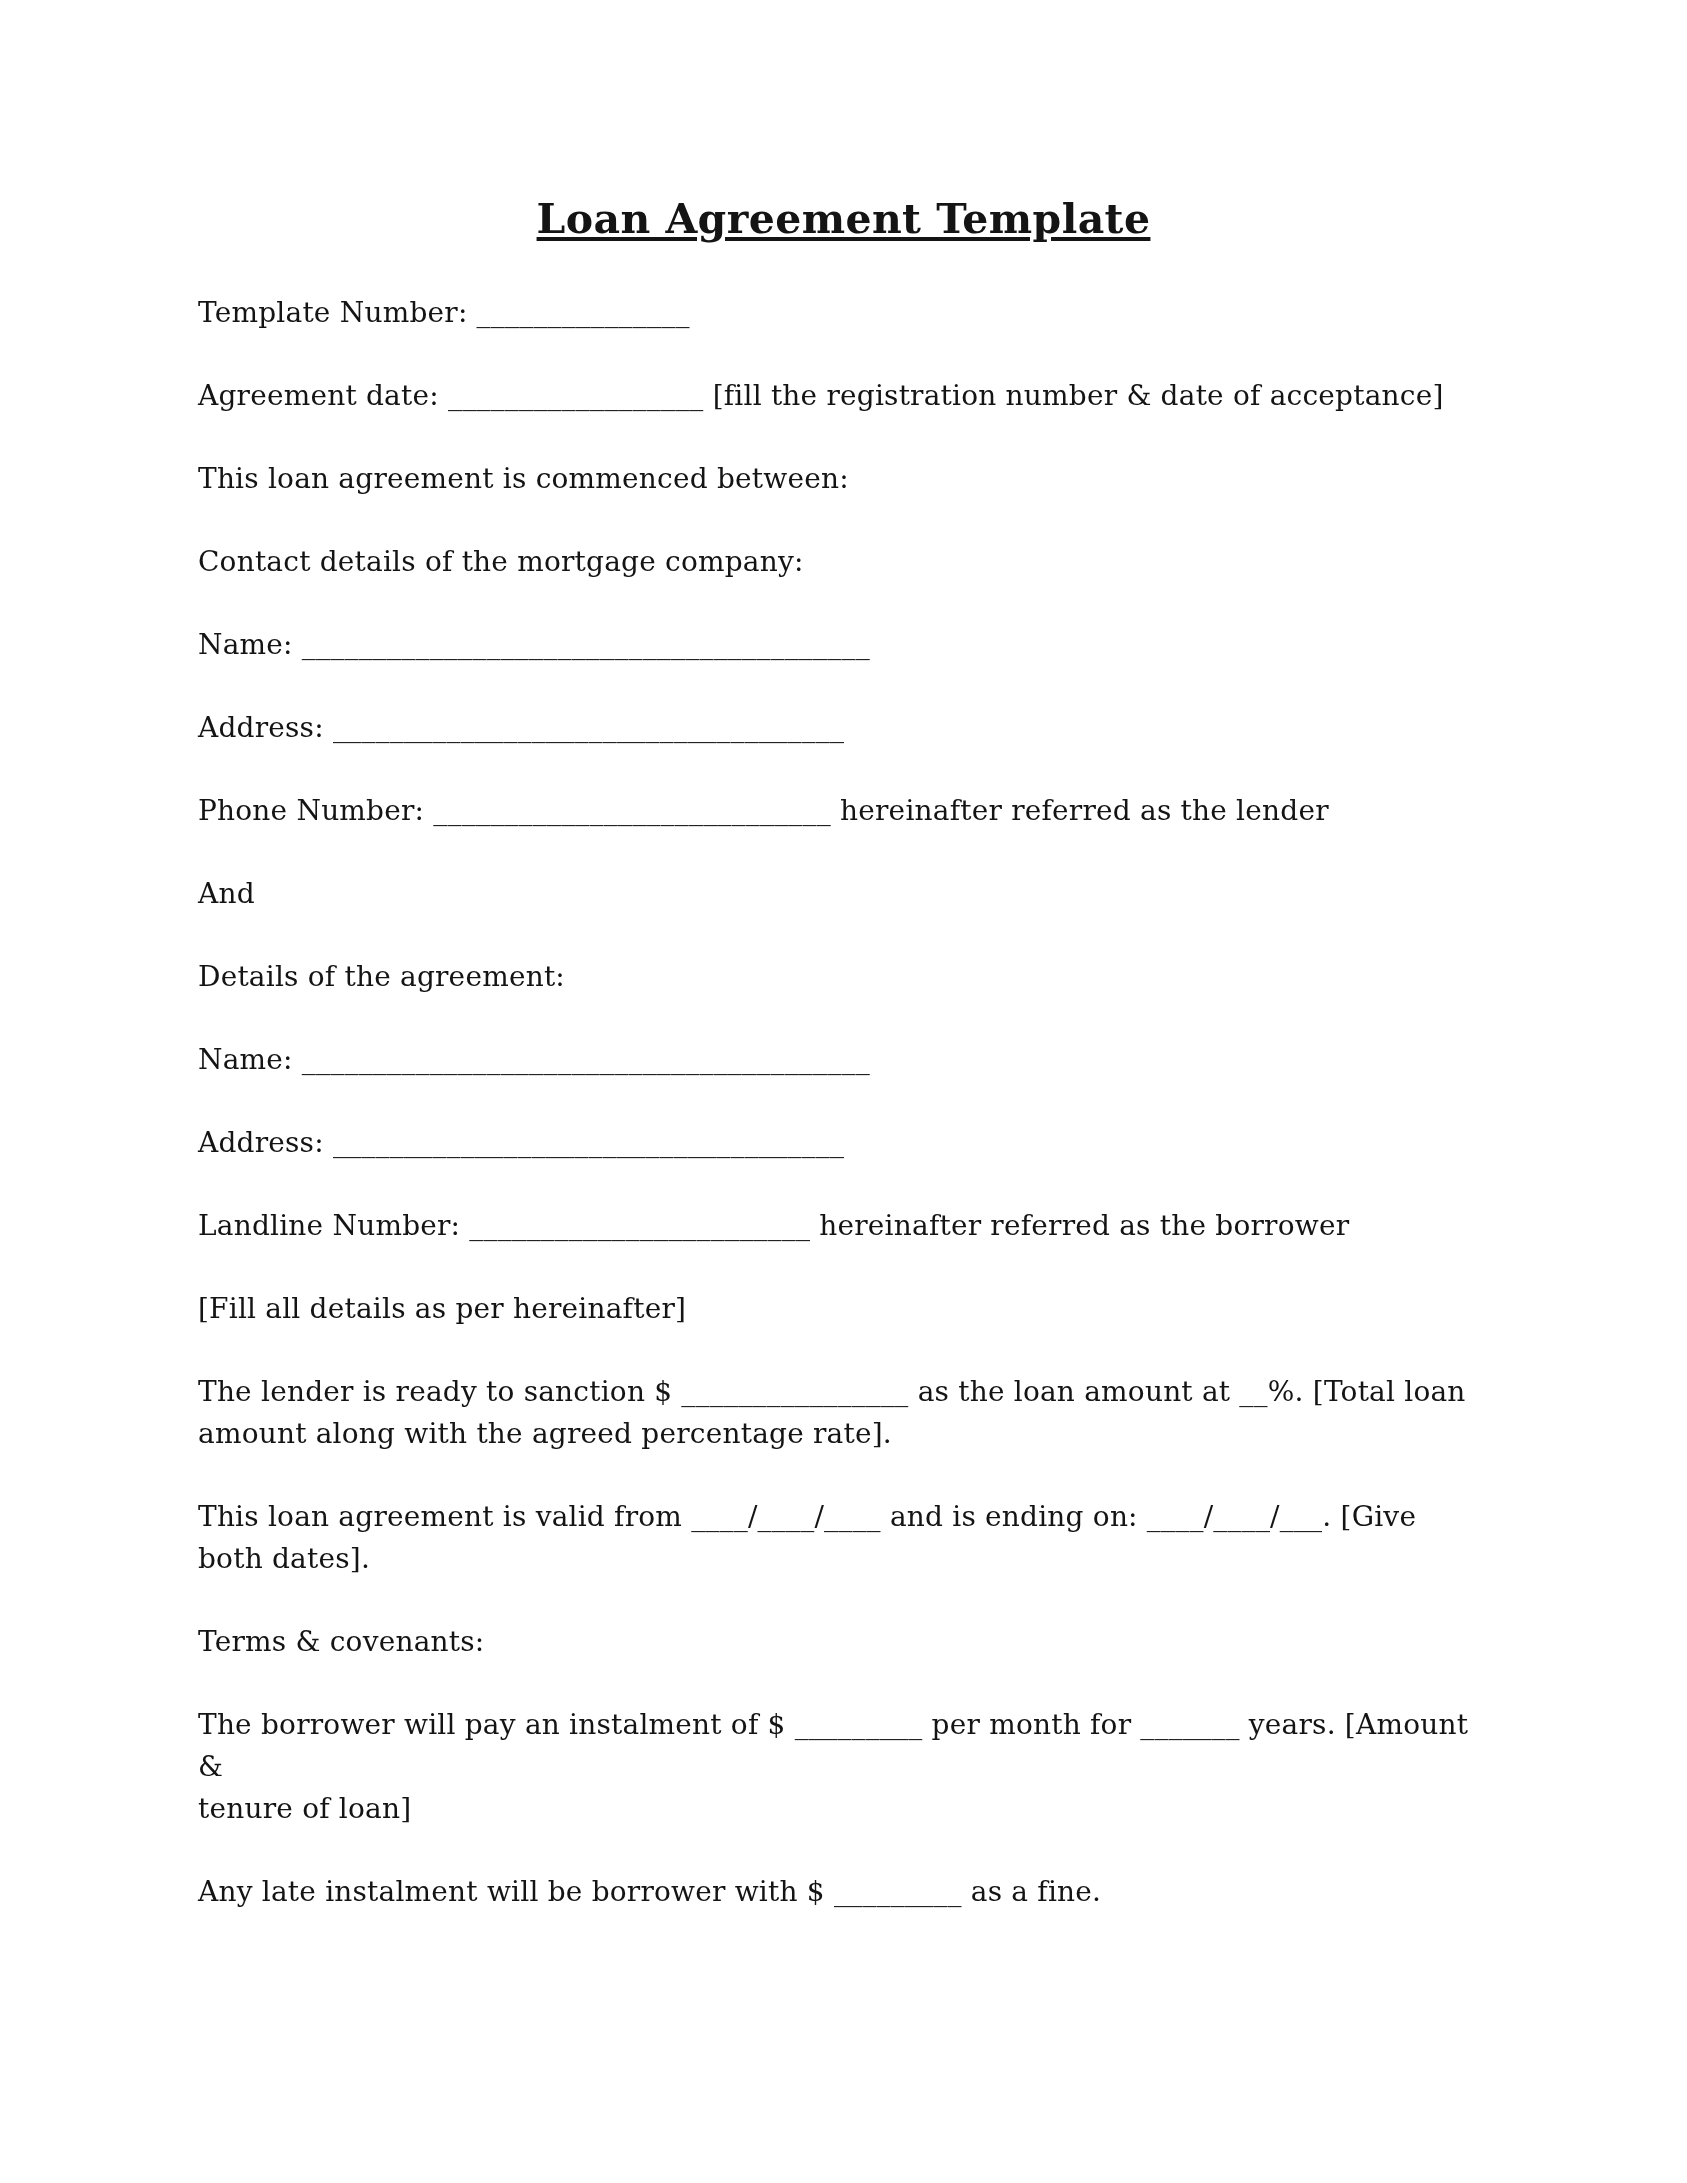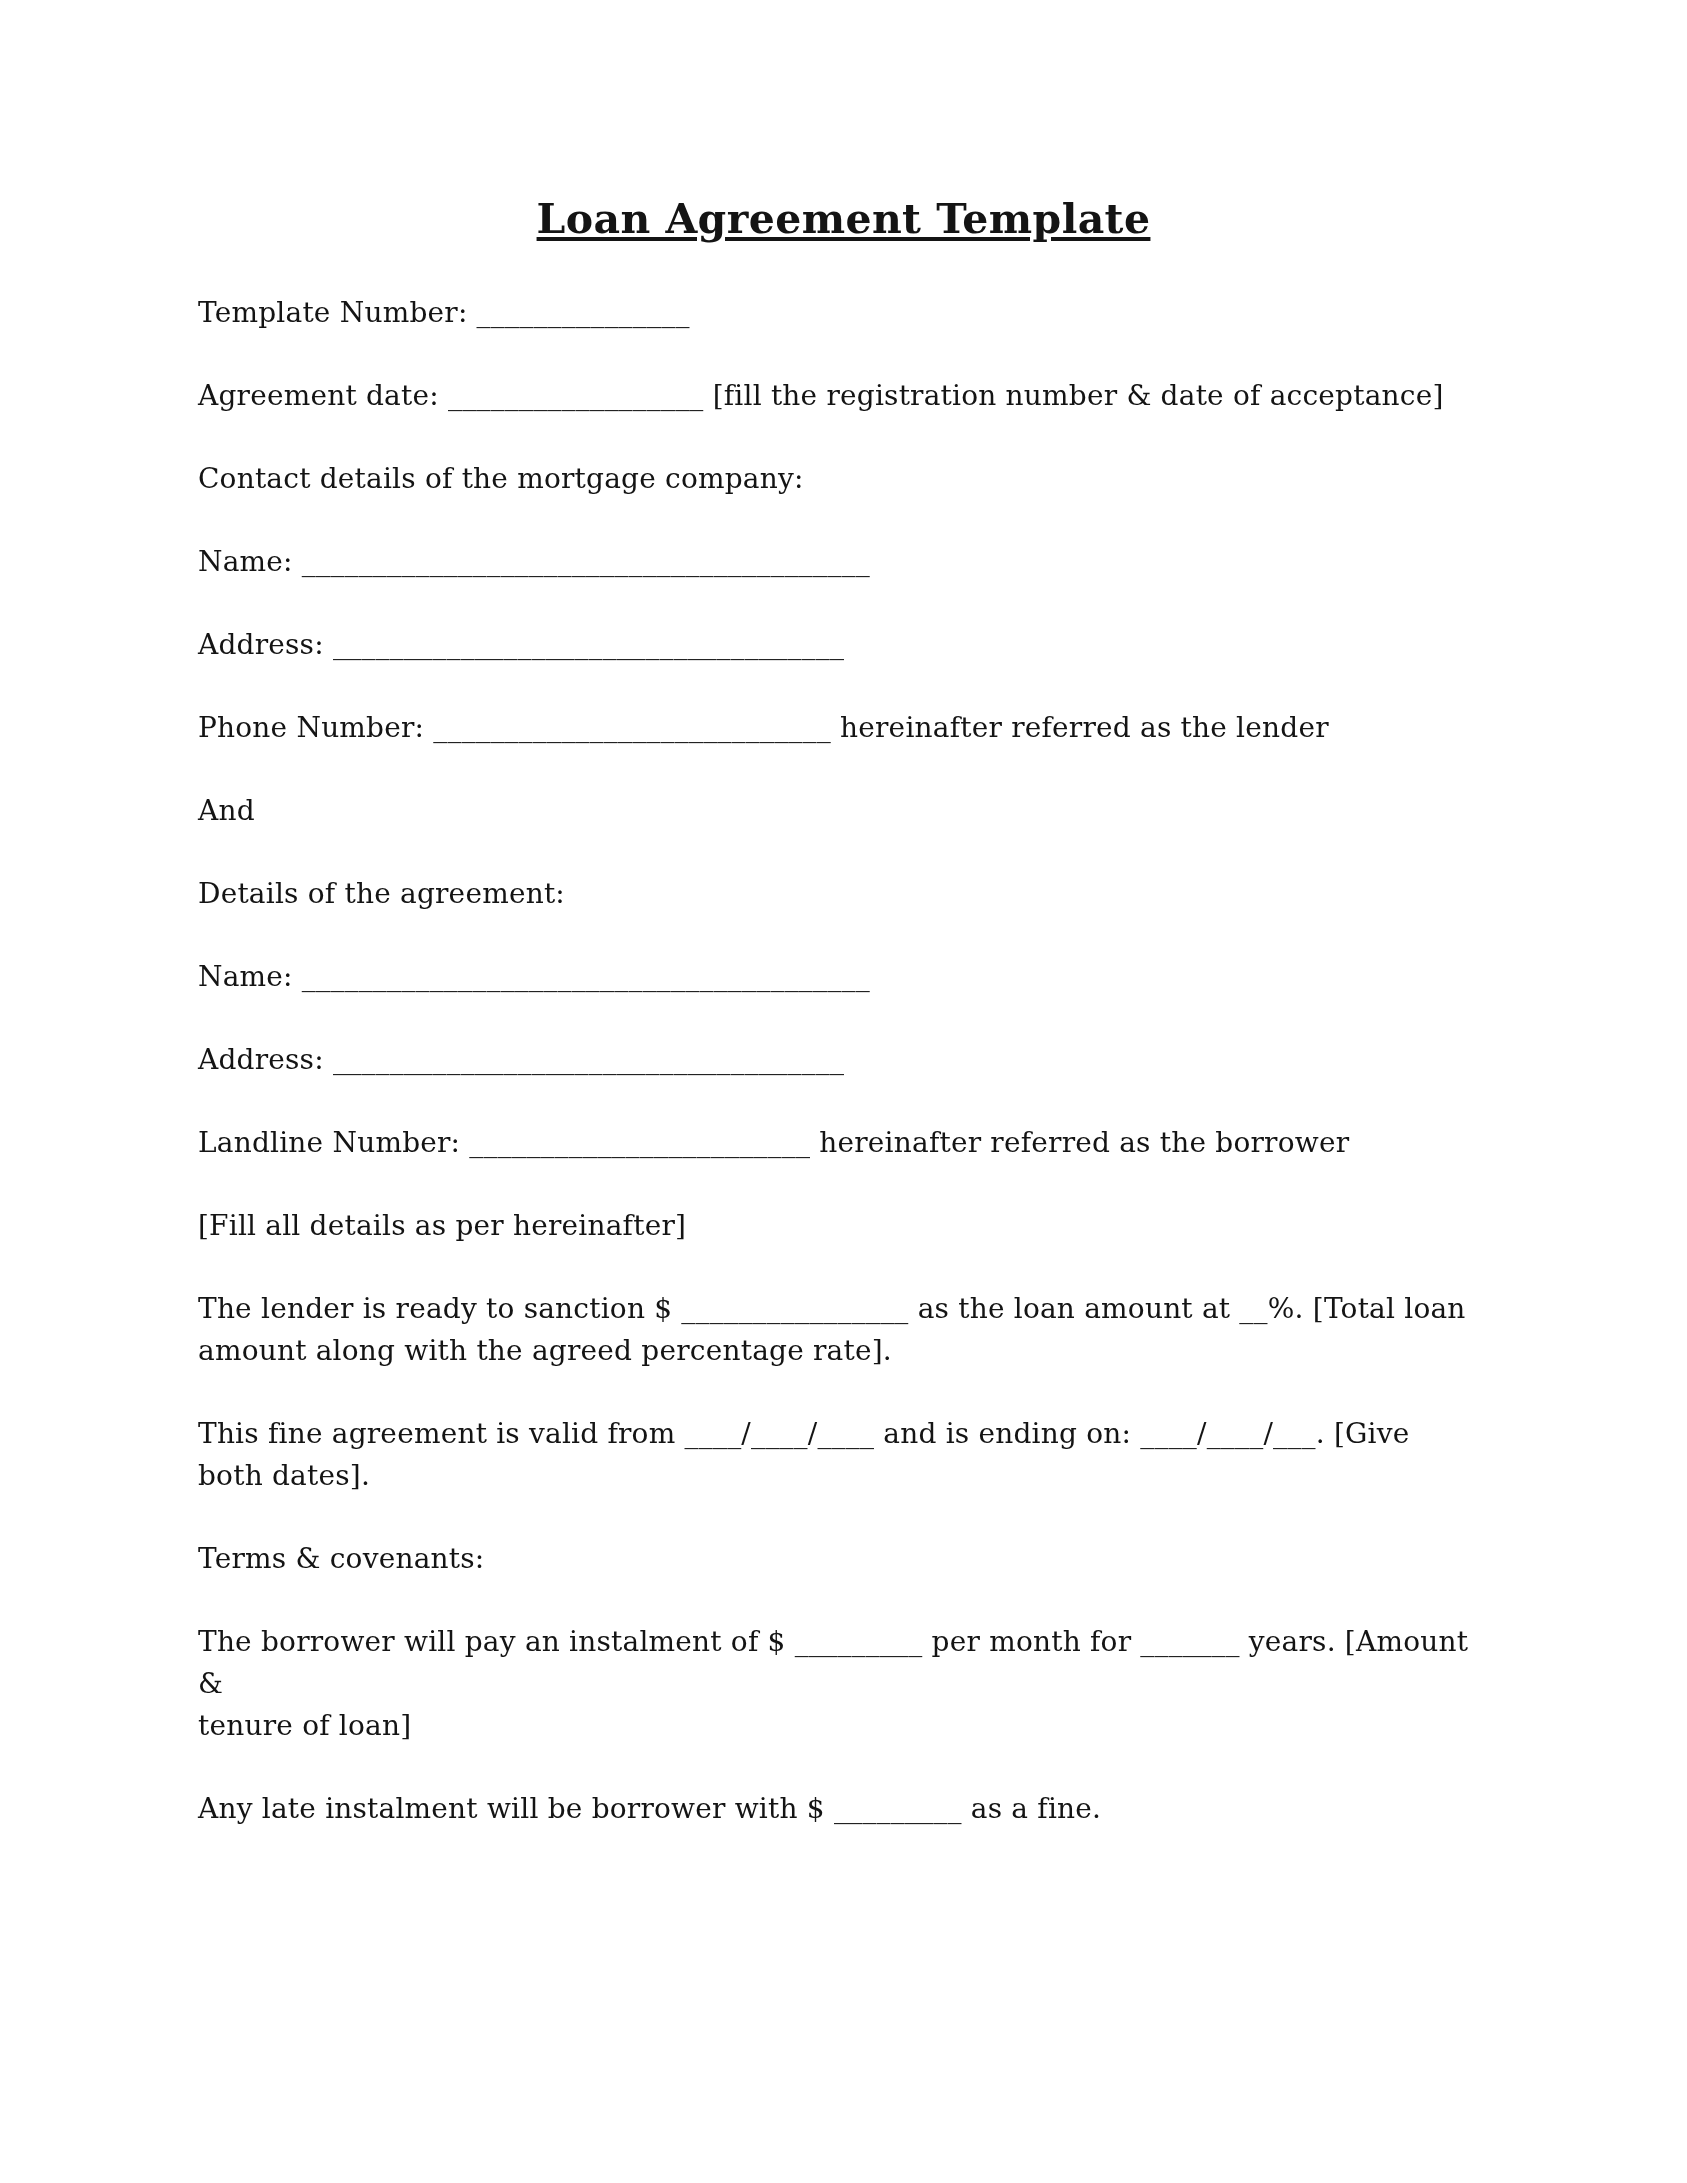--- a/index.html
+++ b/index.html
@@ -37,32 +37,33 @@
     letter-spacing: 0.2px;
   }
 </style>
 </head>
 <body>
 
 <div class="page">
   <h1 class="doc-title">Loan Agreement Template</h1>
   <p class="para">Template Number: _______________</p>
   <p class="para">Agreement date: __________________ [fill the registration number &amp; date of acceptance]</p>
+  <p class="para">This loan agreement is commenced between:</p>
   <p class="para">Contact details of the mortgage company:</p>
   <p class="para">Name: ________________________________________</p>
   <p class="para">Address: ____________________________________</p>
   <p class="para">Phone Number: ____________________________ hereinafter referred as the lender</p>
   <p class="para">And</p>
   <p class="para">Details of the agreement:</p>
   <p class="para">Name: ________________________________________</p>
   <p class="para">Address: ____________________________________</p>
   <p class="para">Landline Number: ________________________ hereinafter referred as the borrower</p>
   <p class="para">[Fill all details as per hereinafter]</p>
   <p class="para">The lender is ready to sanction $ ________________ as the loan amount at __%. [Total loan
 amount along with the agreed percentage rate].</p>
-  <p class="para">This fine agreement is valid from ____/____/____ and is ending on: ____/____/___. [Give
+  <p class="para">This loan agreement is valid from ____/____/____ and is ending on: ____/____/___. [Give
 both dates].</p>
   <p class="para">Terms &amp; covenants:</p>
   <p class="para">The borrower will pay an instalment of $ _________ per month for _______ years. [Amount &amp;
 tenure of loan]</p>
   <p class="para">Any late instalment will be borrower with $ _________ as a fine.</p>
 </div>
 
 
 </body></html>

